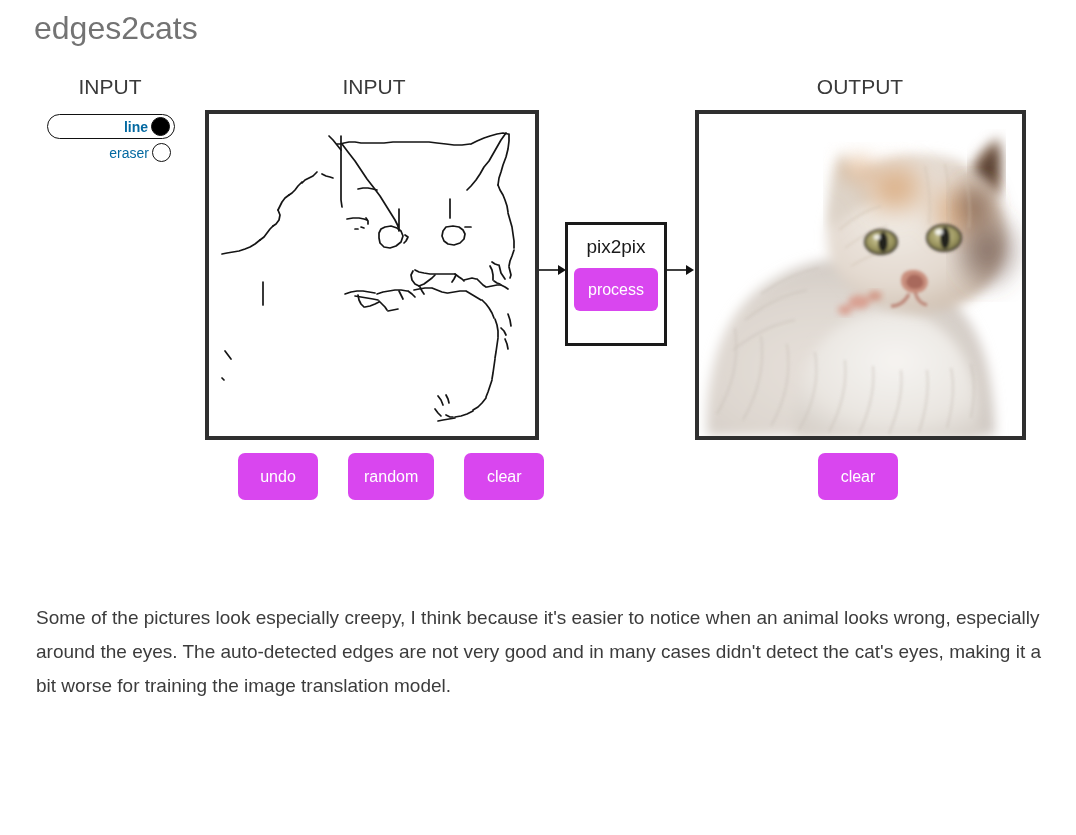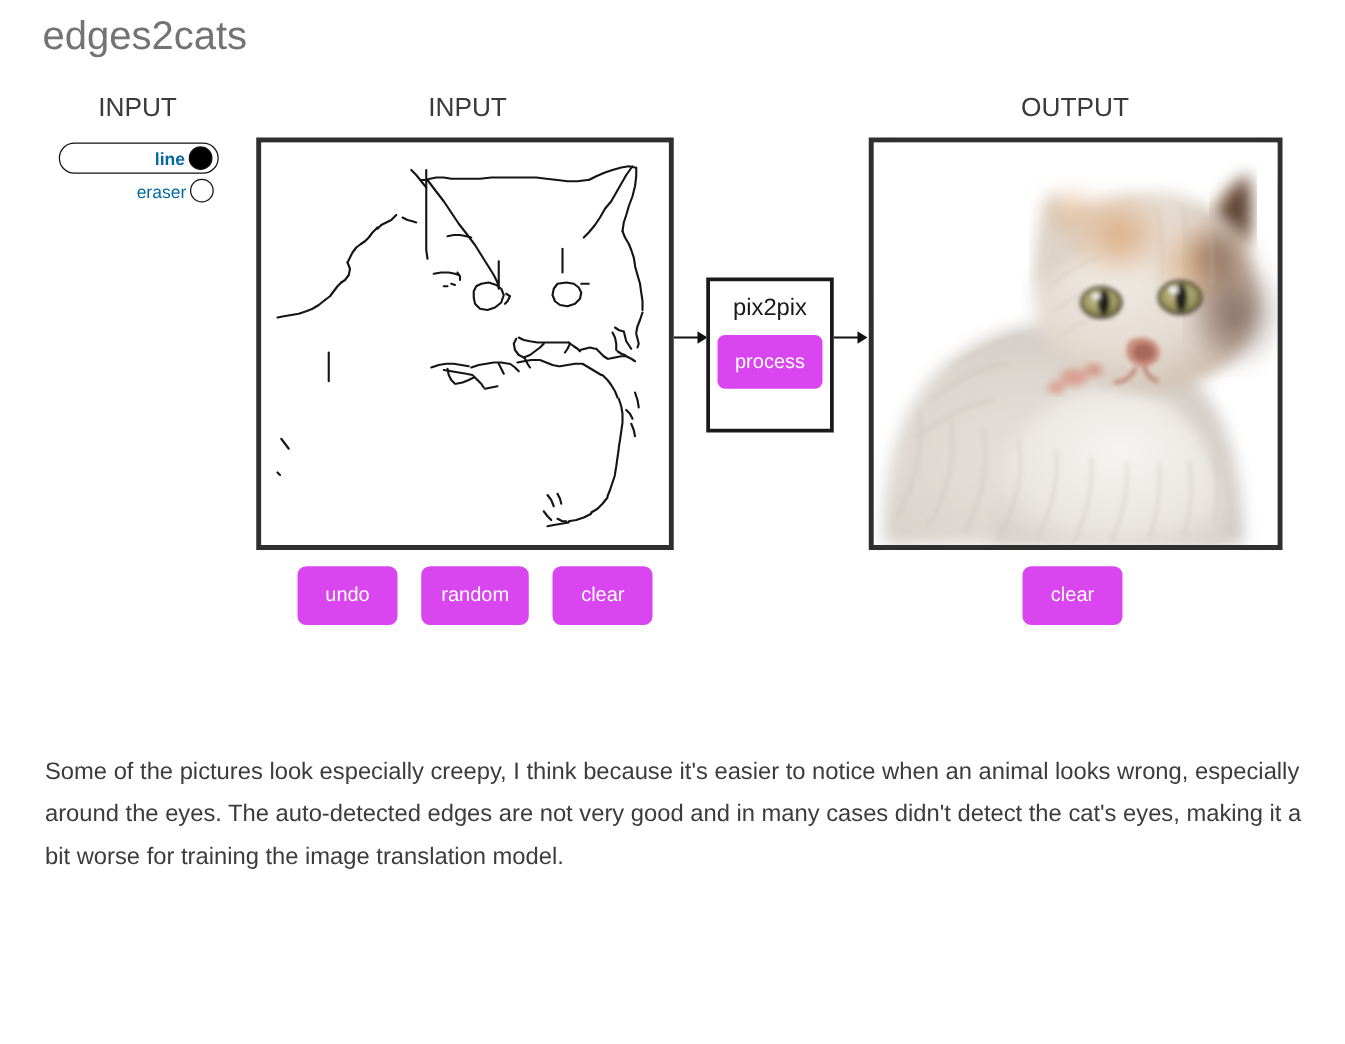--- a/index.html
+++ b/index.html
@@ -145,21 +145,21 @@
   
   .arrow { position: absolute; }
   .arrow-left  { left: 539px; top: 262px; }
   .arrow-right { left: 667px; top: 262px; }
 
   
   .actions {
     position: absolute;
     top: 453px;
     display: flex;
-    gap: 19px;
+    gap: 30px;
   }
   .actions.input-actions  { left: 238px; }
   .actions.output-actions { left: 818px; }
   .action-btn {
     height: 47px;
     border-radius: 7px;
     font-size: 16px;
     padding: 0 16px;
     min-width: 80px;
   }

